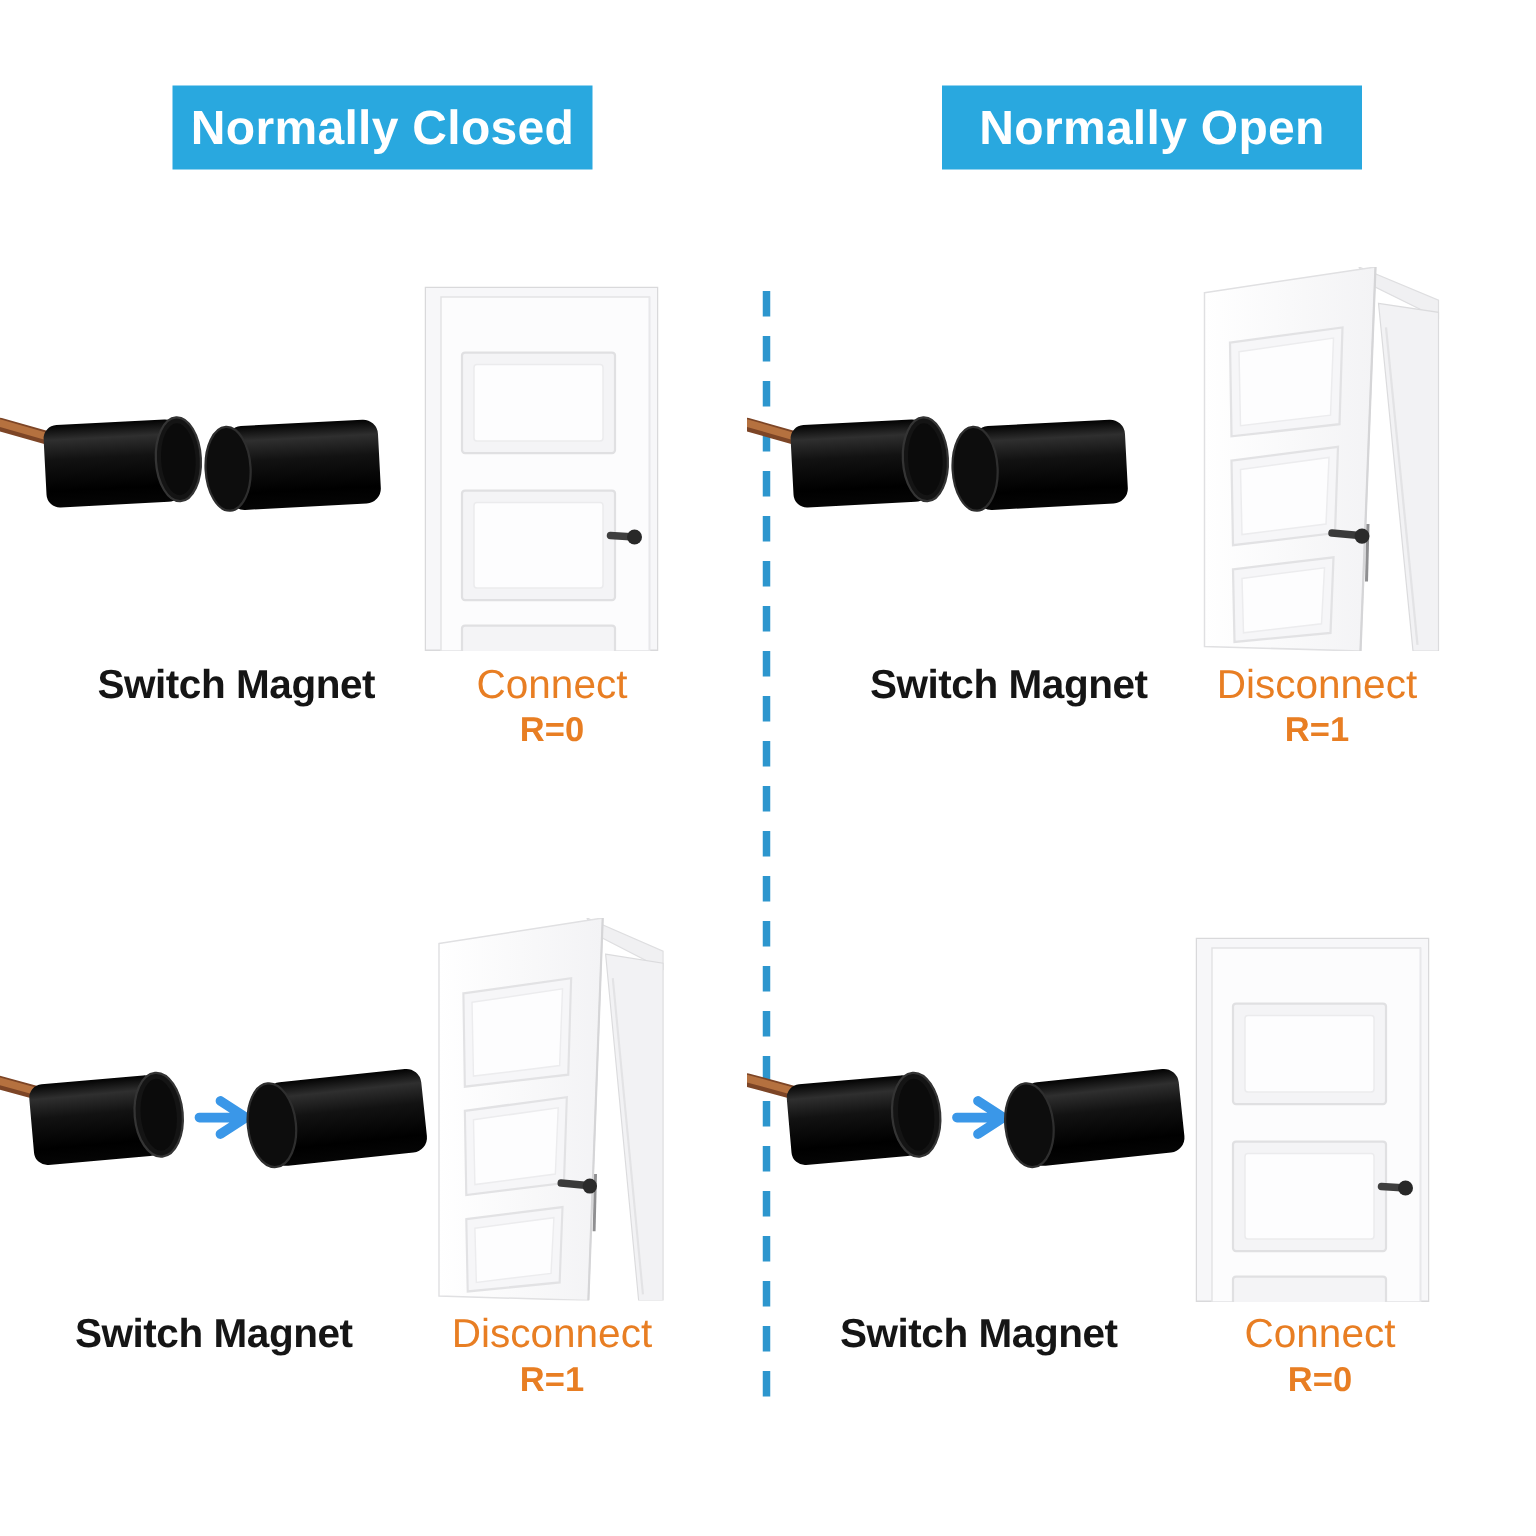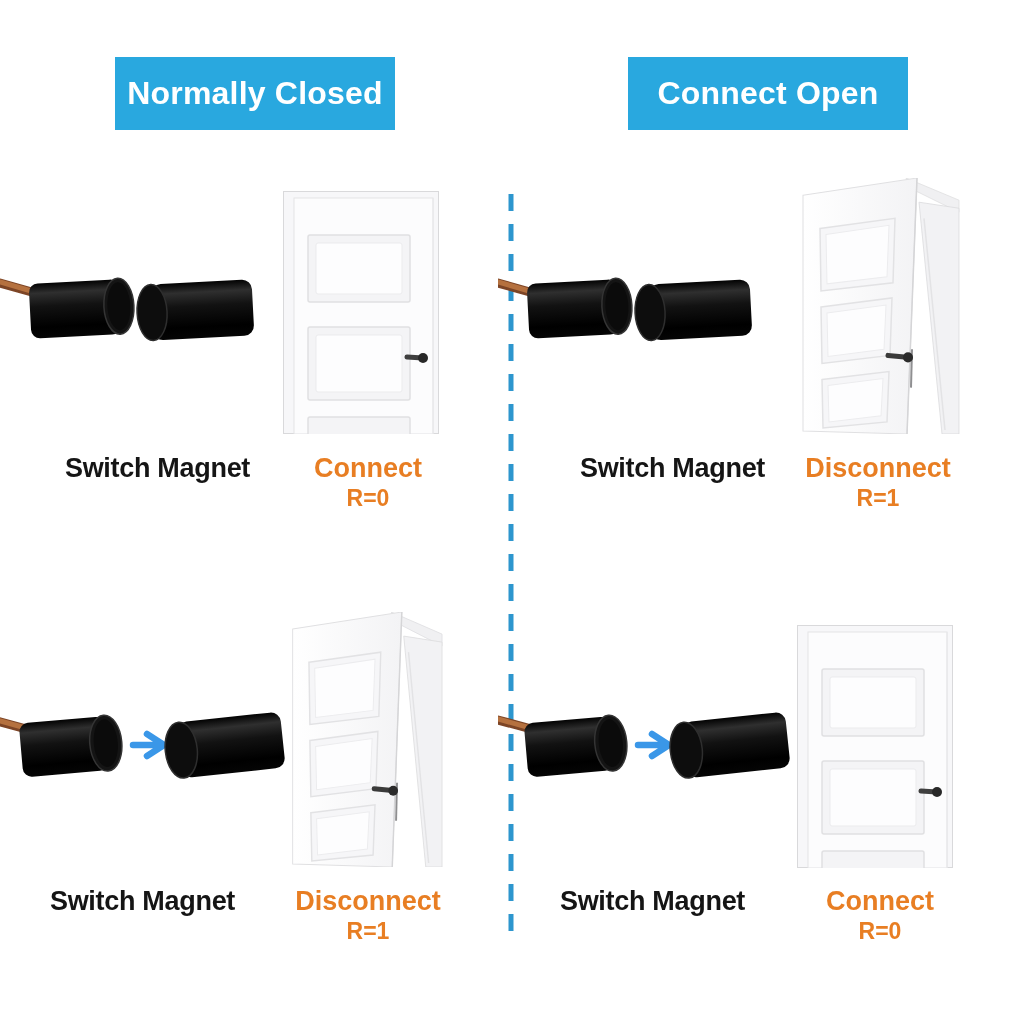--- a/index.html
+++ b/index.html
@@ -1,28 +1,28 @@
 <!DOCTYPE html>
 <html style="--banner-bg: #29A8DF; --banner-text: #FFFFFF; --accent-orange: #E87E23; --label-black: #151515; --arrow-blue: #3A97E8; --divider-blue: #2D96CE; --wire-copper: #B5713F; --sensor-black: #111111;"><head>
 <meta charset="utf-8">
 <style>
   html,body{margin:0;padding:0;background:#ffffff;}
   body{font-family:"Liberation Sans", sans-serif;}
   .canvas{position:relative;width:1024px;height:1024px;background:#ffffff;overflow:hidden;}
   .banner{
-    position:absolute;top:57px;width:280px;height:73px;
+    position:absolute;top:57px;width:280px;height:56px;
     background:var(--banner-bg,#29A8DF);color:var(--banner-text,#ffffff);
     display:flex;align-items:center;justify-content:center;
     font-size:32px;font-weight:bold;letter-spacing:0.2px;
   }
   .banner.left{left:115px;}
   .banner.right{left:628px;}
-  .lbl{position:absolute;text-align:center;line-height:1.05;white-space:nowrap;margin-top:12px;}
+  .lbl{position:absolute;text-align:center;line-height:1.05;white-space:nowrap;}
   .switch-label{font-size:27px;font-weight:700;letter-spacing:-0.3px;color:var(--label-black,#151515);}
-  .state-word{font-size:27px;font-weight:700;color:var(--accent-orange,#E87E23);}
+  .state-word{font-size:27px;font-weight:400;color:var(--accent-orange,#E87E23);}
   .state-r{font-size:23px;font-weight:700;color:var(--accent-orange,#E87E23);}
   svg{position:absolute;display:block;}
   .wire-outer{stroke:#7d4526;stroke-width:9;stroke-linecap:round;fill:none;}
   .wire-inner{stroke:var(--wire-copper,#b5713f);stroke-width:5;stroke-linecap:round;fill:none;}
   .arrow-stroke{stroke:var(--arrow-blue,#3A97E8);stroke-width:6.5;stroke-linecap:round;stroke-linejoin:round;fill:none;}
   .divider-line{stroke:var(--divider-blue,#2D96CE);stroke-width:5;stroke-dasharray:17 13;}
 </style>
 </head>
 <body>
 
@@ -38,21 +38,21 @@
         <stop offset="1" stop-color="#050505"></stop>
       </linearGradient>
       <linearGradient id="leafGrad" x1="0" y1="0" x2="1" y2="0">
         <stop offset="0" stop-color="#ffffff"></stop>
         <stop offset="1" stop-color="#f3f3f5"></stop>
       </linearGradient>
     </defs>
   </svg>
 
   <div class="banner left">Normally Closed</div>
-  <div class="banner right">Connect Open</div>
+  <div class="banner right">Normally Open</div>
 
   <svg style="left:505px;top:192px;" width="12" height="748" viewBox="0 0 12 748">
     <line class="divider-line" x1="6" y1="2" x2="6" y2="746"></line>
   </svg>
 
   <svg style="left:0px;top:270px;z-index:2;" width="262" height="76" viewBox="0 0 262 76">
     <path class="wire-outer" d="M0,13 L46,26"></path>
     <path class="wire-inner" d="M0,12 L45,25"></path>
     <g transform="rotate(-3 84 39)">
       <rect x="30" y="11" width="90" height="55" rx="9" fill="url(#cylGrad)"></rect>

